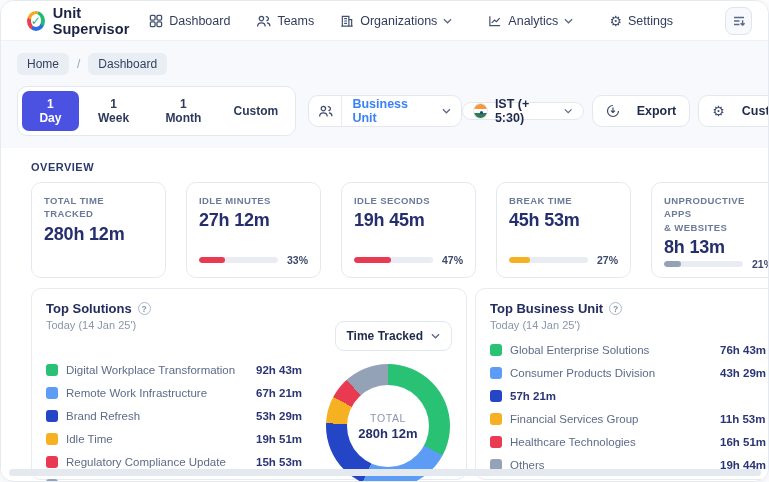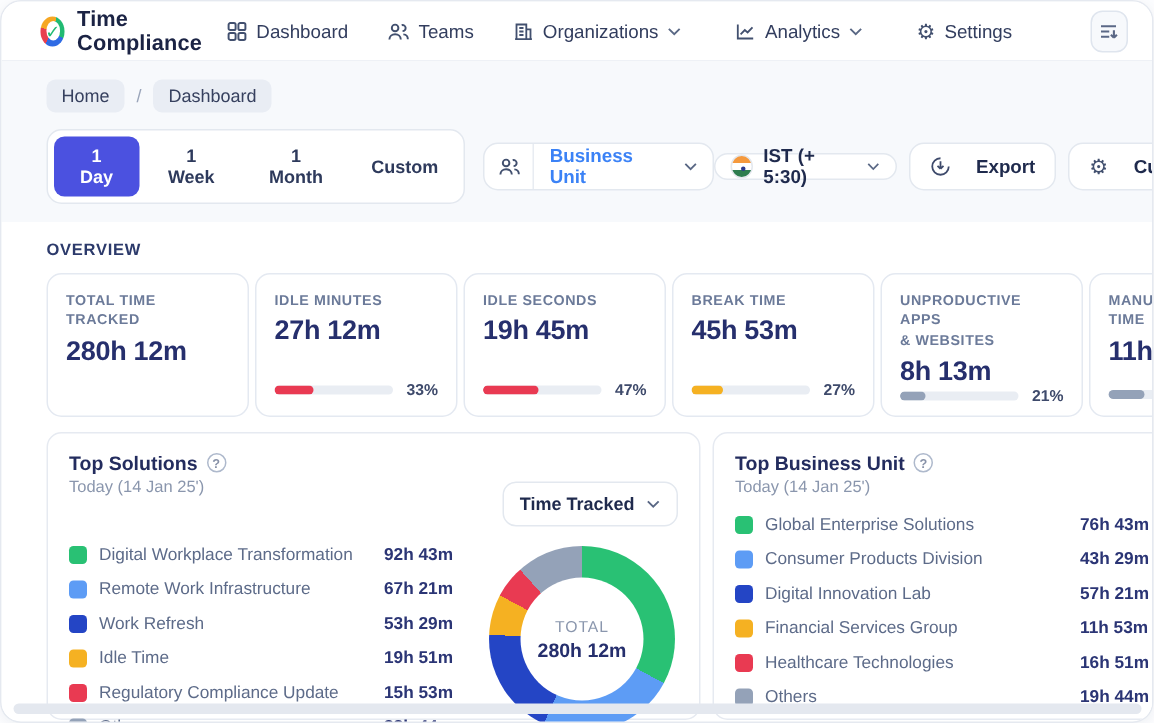--- a/index.html
+++ b/index.html
@@ -14,21 +14,21 @@
   .logo::before { content:""; position:absolute; inset:3.5px; background:#fff; border-radius:50%; }
   .logo-check { position:absolute; inset:0; display:flex; align-items:center; justify-content:center; color:#21ba72; font-weight:900; font-size:12px; z-index:1; }
   .brand-name { font-size:14.5px; font-weight:700; color:#1b2344; letter-spacing:.1px; }
   .nav { display:flex; align-items:center; gap:26px; margin-left:auto; margin-right:52px; }
   .nav-item { display:flex; align-items:center; gap:6px; font-size:12.5px; color:#323d5e; font-weight:500; cursor:pointer; }
   .nav-item svg.ic { stroke:#42506f; }
   .gear-glyph { font-size:14px; color:#42506f; line-height:1; }
   .icon-btn { width:30px; height:28px; border:1px solid #dfe5ee; border-radius:8px; background:#f7f9fc; display:flex; align-items:center; justify-content:center; cursor:pointer; }
 
   
-  .subheader { background:#f7f9fc; padding:12px 0 12px 30px; }
+  .subheader { background:#f7f9fc; padding:12px 0 12px 16px; }
   .breadcrumb { display:flex; align-items:center; gap:8px; margin-bottom:11px; }
   .crumb { background:#e9edf4; color:#37415f; font-size:12px; font-weight:500; padding:4px 10px; border-radius:6px; cursor:pointer; }
   .crumb-sep { color:#9aa5ba; font-size:12px; }
   .filter-row { display:flex; align-items:center; width:802px; }
   .segmented { display:flex; align-items:center; gap:2px; background:#fff; border:1px solid #e3e8ef; border-radius:10px; padding:4px; }
   .seg { border:none; background:transparent; font-family:inherit; font-size:12px; font-weight:700; color:#2e3a5c; padding:6px 13px; border-radius:7px; cursor:pointer; }
   .seg.active { background:#4b51e0; color:#fff; }
   .dropdown { display:flex; align-items:center; background:#fff; border:1px solid #e3e8ef; border-radius:10px; cursor:pointer; }
   .bu { margin-left:12px; height:32px; }
   .bu-icon { display:flex; align-items:center; justify-content:center; width:34px; height:100%; border-right:1px solid #e8ecf2; }
@@ -37,21 +37,21 @@
   .right-group { margin-left:auto; display:flex; align-items:center; gap:8px; }
   .tz { height:18px; padding:0 10px; gap:7px; }
   .flag { position:relative; width:16px; height:16px; border-radius:50%; background:linear-gradient(180deg,#f5993d 0 34%,#fff 34% 66%,#2e7d4f 66% 100%); border:1px solid #e4e8ee; }
   .flag::after { content:""; position:absolute; left:6px; top:6.5px; width:3px; height:3px; border-radius:50%; background:#2b3a8c; }
   .tz-label { font-size:12.5px; font-weight:600; color:#1f2a4d; }
   .btn { display:flex; align-items:center; gap:17px; height:32px; padding:0 13px; background:#fff; border:1px solid #e3e8ef; border-radius:10px; font-family:inherit; font-size:12.5px; font-weight:600; color:#1f2a4d; cursor:pointer; white-space:nowrap; }
 
   
   .content { padding:13px 0 0 30px; background:#fff; }
   .section-title { font-size:11px; font-weight:700; color:#2c3a6b; letter-spacing:.5px; margin-bottom:9px; }
-  .cards-row { display:flex; gap:4px; flex-wrap:nowrap; }
+  .cards-row { display:flex; gap:20px; flex-wrap:nowrap; }
   .card { flex:none; width:135px; height:96px; border:1px solid #e4e9f1; border-radius:10px; background:#fff; padding:11px 12px; display:flex; flex-direction:column; }
   .ov-label { font-size:9.5px; font-weight:700; color:#6b7a99; letter-spacing:.4px; line-height:1.4; white-space:pre-line; }
   .ov-value { font-size:18px; font-weight:800; color:#262f6d; margin-top:3px; letter-spacing:-.2px; }
   .ov-bar-row { margin-top:auto; display:flex; align-items:center; gap:8px; }
   .track { flex:1; height:6px; border-radius:3px; background:#e9edf3; overflow:hidden; }
   .fill { height:100%; border-radius:3px; }
   .pct { font-size:10.5px; font-weight:600; color:#3e4a6b; min-width:22px; text-align:right; }
 
   .panels-row { display:flex; gap:8px; margin-top:10px; flex-wrap:nowrap; }
   .panel { flex:none; width:436px; height:192px; border:1px solid #e6eaf1; border-radius:10px; background:#fff; padding:12px 14px; }
@@ -79,21 +79,21 @@
 </head>
 <body>
 
 <div class="window">
 
   <header class="topbar">
     <div class="brand">
       <span class="logo">
           <span class="logo-check">✓</span>
         </span>
-      <span class="brand-name">Time Compliance</span>
+      <span class="brand-name">Unit Supervisor</span>
     </div>
     <nav class="nav">
       <div class="nav-item">
         <svg class="ic" width="14" height="14" viewBox="0 0 15 15" fill="none" stroke-width="1.4">
             <rect x="1.5" y="1.5" width="5" height="5" rx="1.2"></rect>
             <rect x="8.5" y="1.5" width="5" height="5" rx="1.2"></rect>
             <rect x="1.5" y="8.5" width="5" height="5" rx="1.2"></rect>
             <rect x="8.5" y="8.5" width="5" height="5" rx="1.2"></rect>
           </svg>
         <span>Dashboard</span>
@@ -293,21 +293,21 @@
   </li>
 
   <li class="legend-row">
     <span class="swatch" style="background: rgb(93, 156, 245);"></span>
     <span class="legend-label">Remote Work Infrastructure</span>
     <span class="legend-value">67h 21m</span>
   </li>
 
   <li class="legend-row">
     <span class="swatch" style="background: rgb(36, 69, 197);"></span>
-    <span class="legend-label">Work Refresh</span>
+    <span class="legend-label">Brand Refresh</span>
     <span class="legend-value">53h 29m</span>
   </li>
 
   <li class="legend-row">
     <span class="swatch" style="background: rgb(245, 177, 34);"></span>
     <span class="legend-label">Idle Time</span>
     <span class="legend-value">19h 51m</span>
   </li>
 
   <li class="legend-row">
@@ -352,21 +352,20 @@
   </li>
 
   <li class="legend-row">
     <span class="swatch" style="background: rgb(93, 156, 245);"></span>
     <span class="legend-label">Consumer Products Division</span>
     <span class="legend-value">43h 29m</span>
   </li>
 
   <li class="legend-row">
     <span class="swatch" style="background: rgb(36, 69, 197);"></span>
-    <span class="legend-label">Digital Innovation Lab</span>
     <span class="legend-value">57h 21m</span>
   </li>
 
   <li class="legend-row">
     <span class="swatch" style="background: rgb(245, 177, 34);"></span>
     <span class="legend-label">Financial Services Group</span>
     <span class="legend-value">11h 53m</span>
   </li>
 
   <li class="legend-row">

